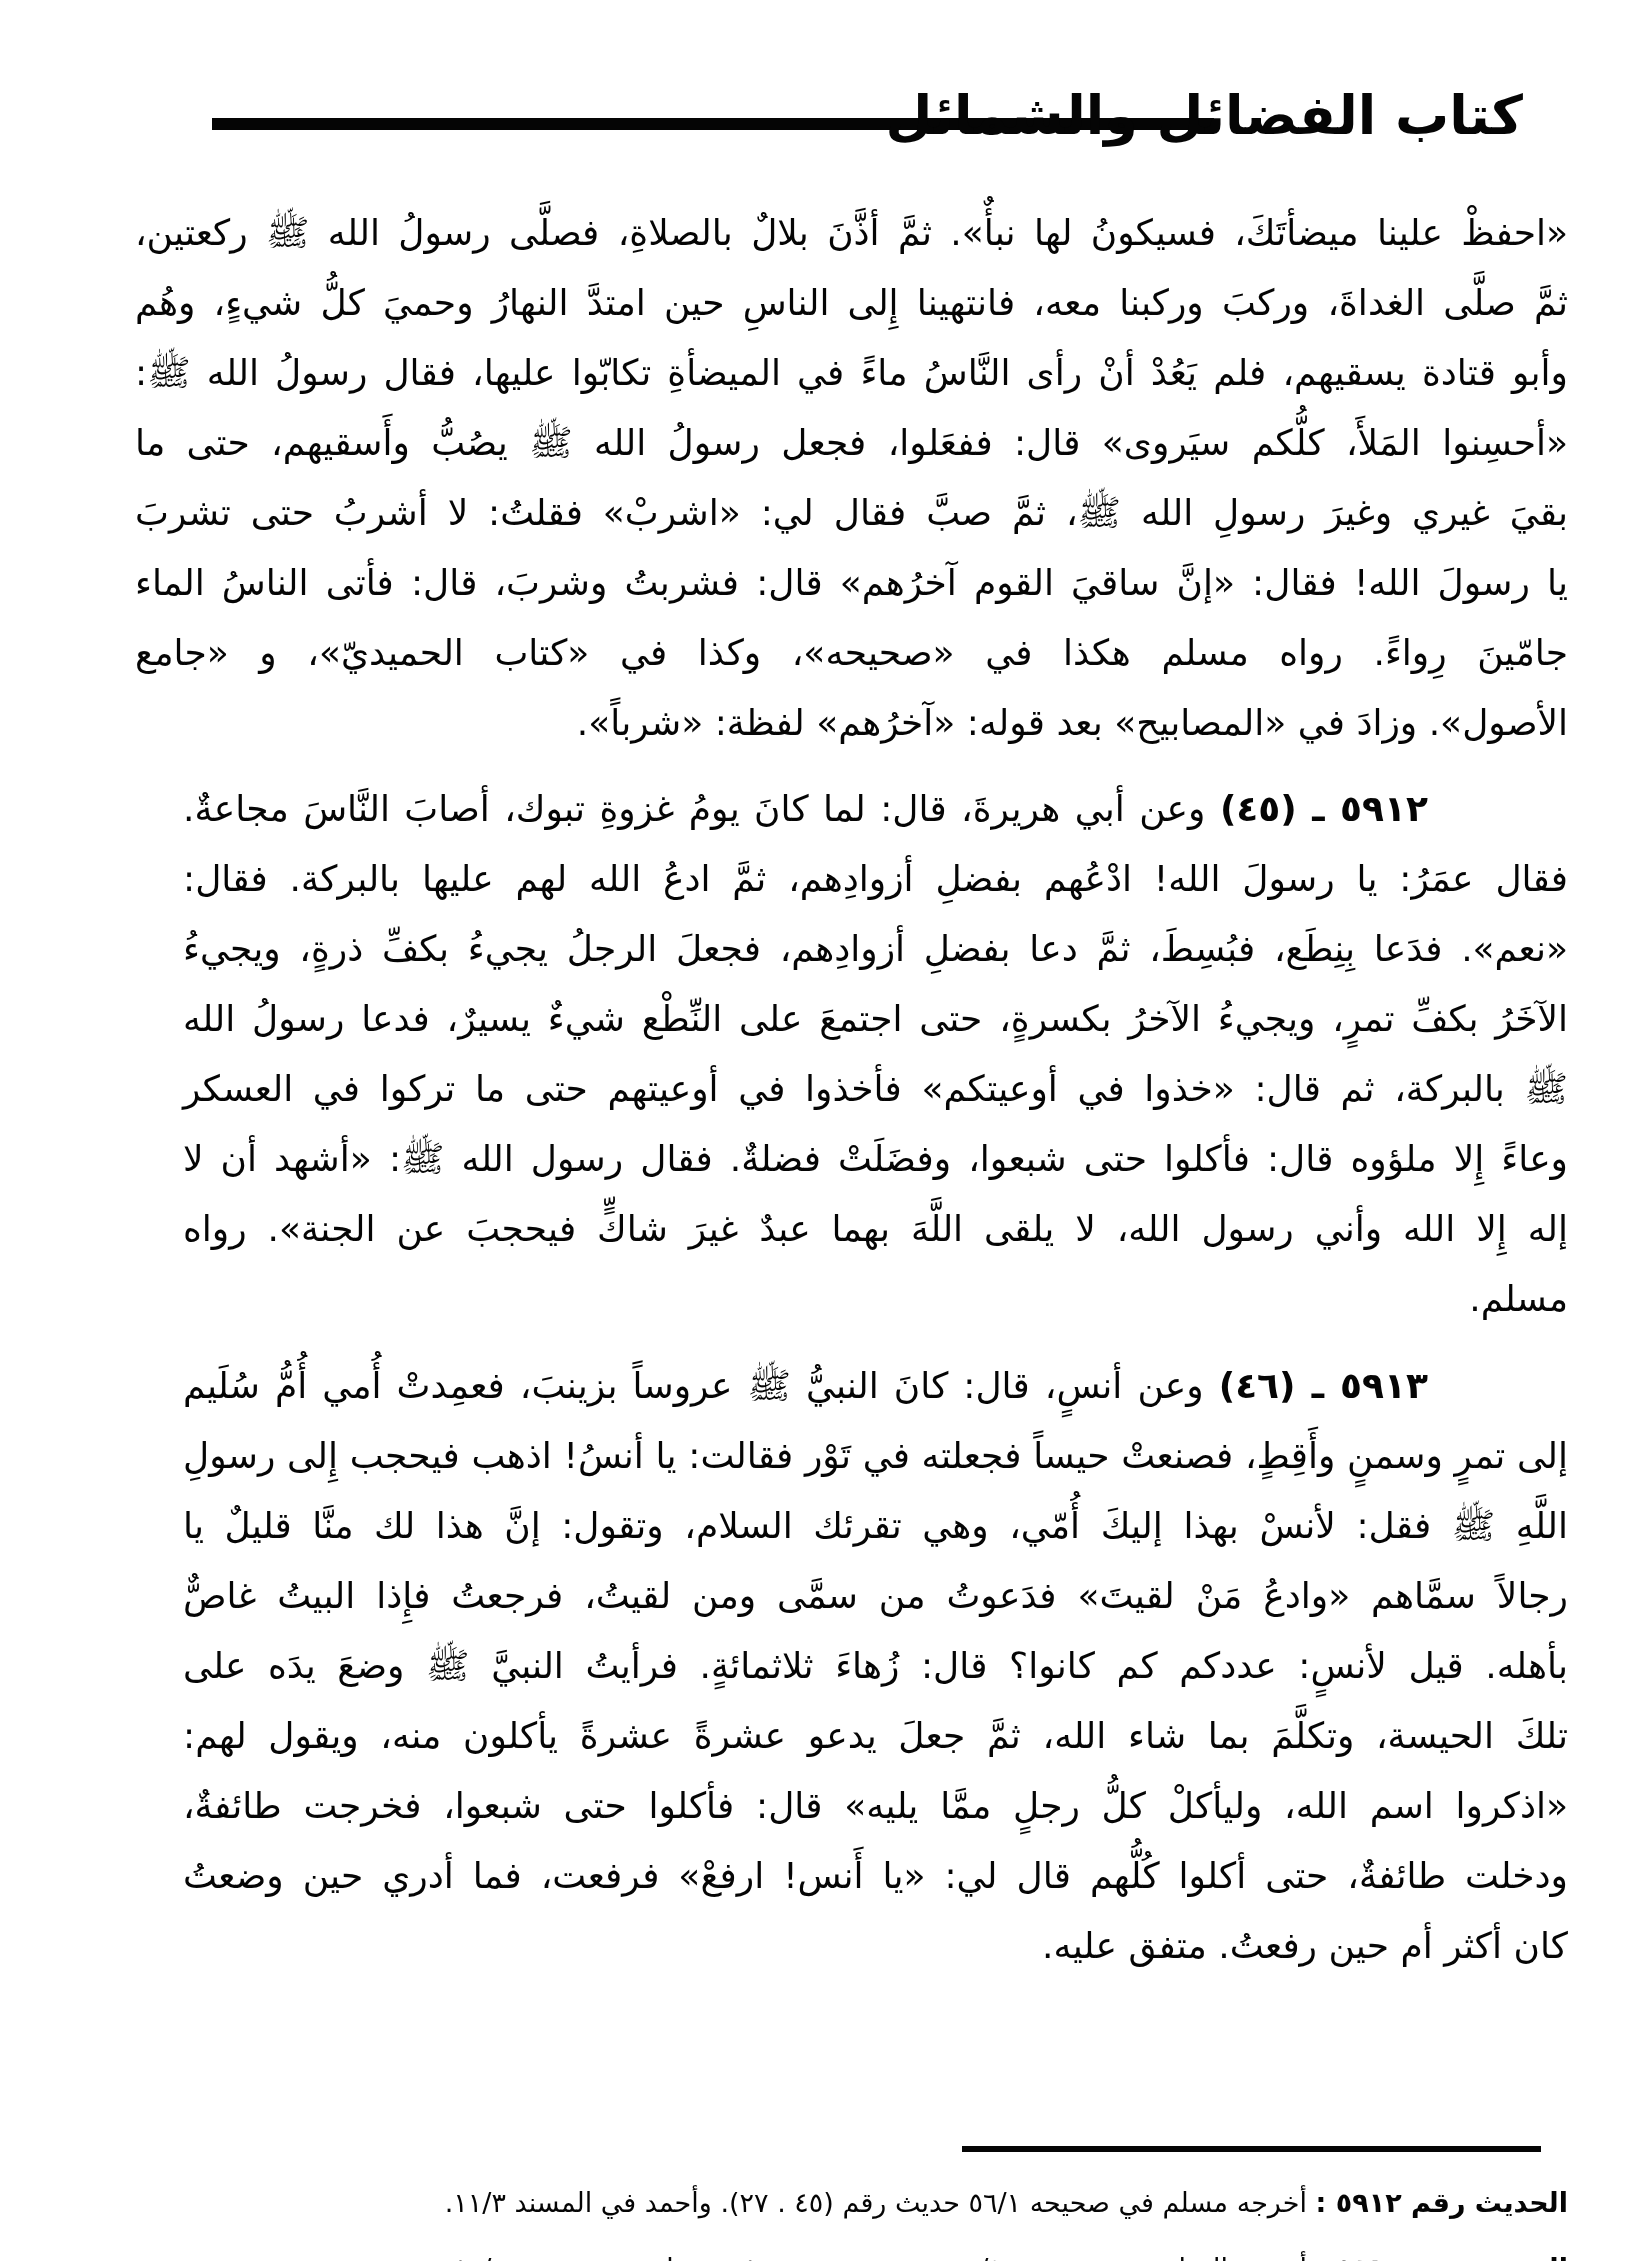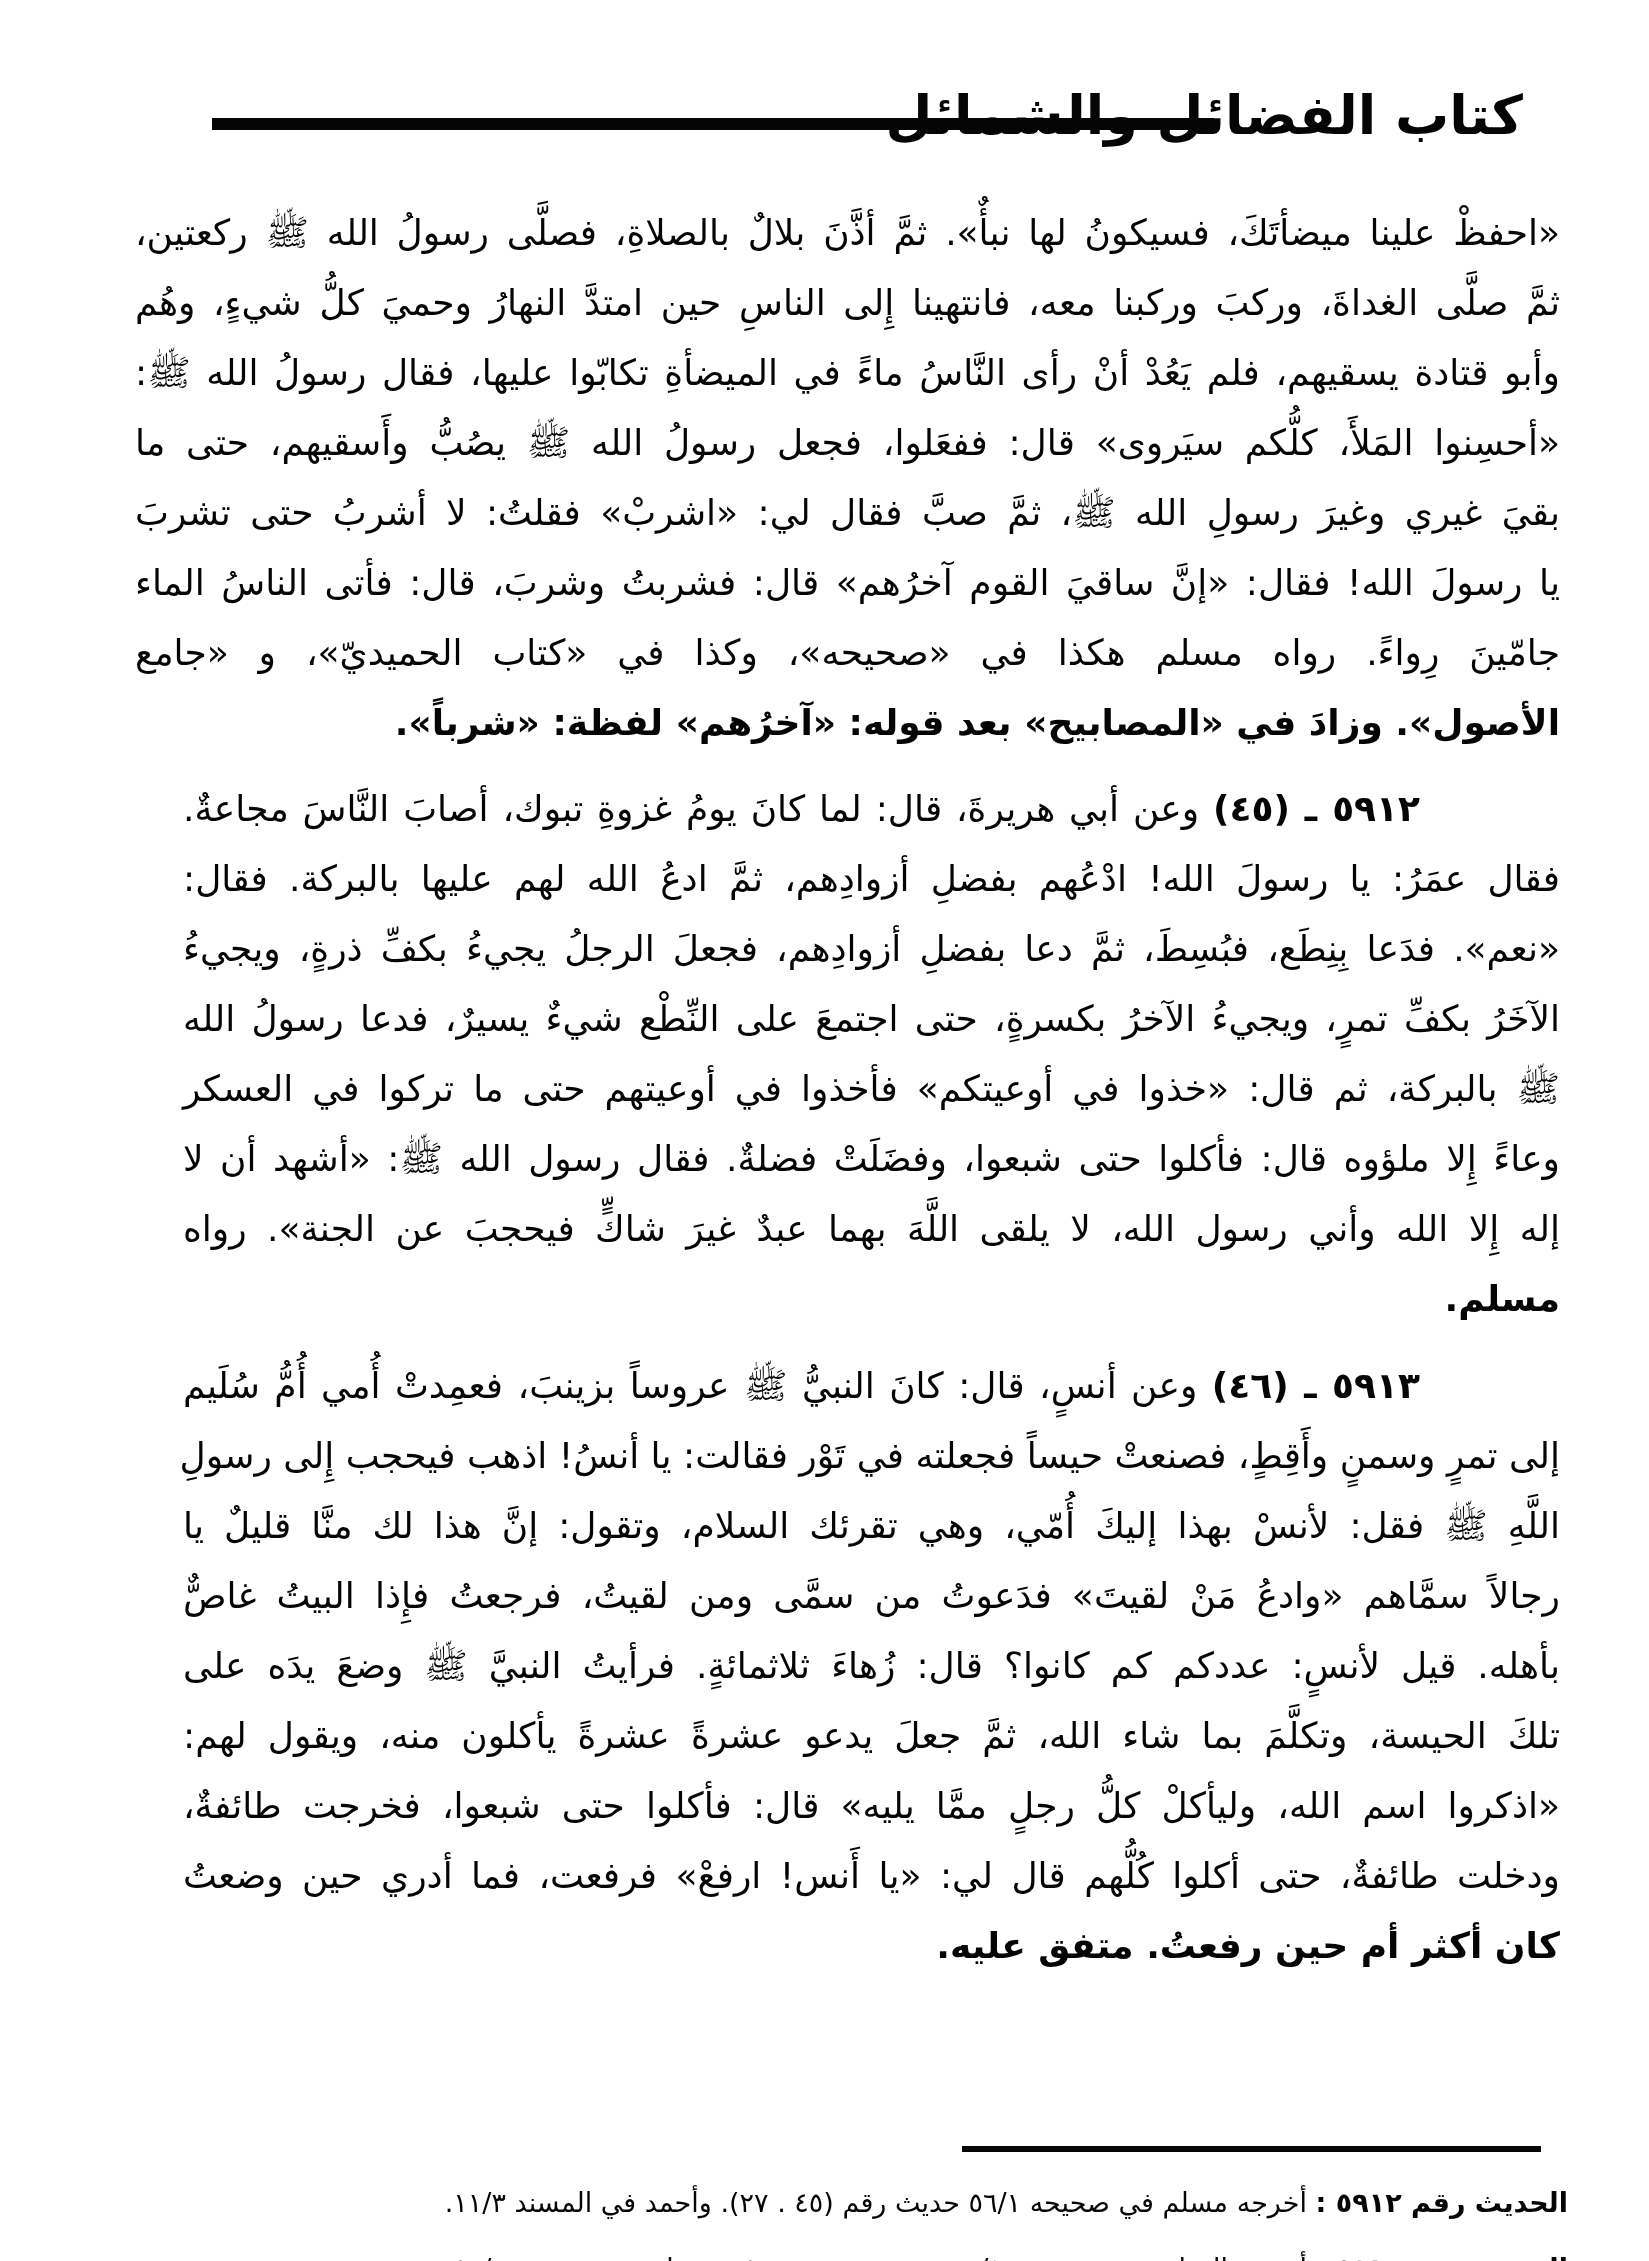--- a/index.html
+++ b/index.html
@@ -21,36 +21,35 @@
   .header-title{
     position:absolute;
     right:126px;top:84px;
     font-size:54px;font-weight:700;
     letter-spacing:0;
     white-space:nowrap;
   }
   
   .body-text{
     position:absolute;
-    top:198px;right:89px;left:136px;
+    top:198px;right:81px;left:136px;
   }
   .para{margin:0 0 0 0;}
   .para + .para{margin-top:16.3px;margin-left:48px;}
   .line{
     font-size:36px;
     line-height:70px;
     height:70px;
     text-align:justify;
     text-align-last:justify;
     white-space:nowrap;
   }
   .line.last{
     text-align:right;
     text-align-last:right;
-    font-weight:bold;
   }
   .line.first{
     text-indent:140px;
   }
   .hnum{font-weight:700;}
   
   .footnotes{
     position:absolute;
     top:2146px;right:81px;left:136px;
   }

